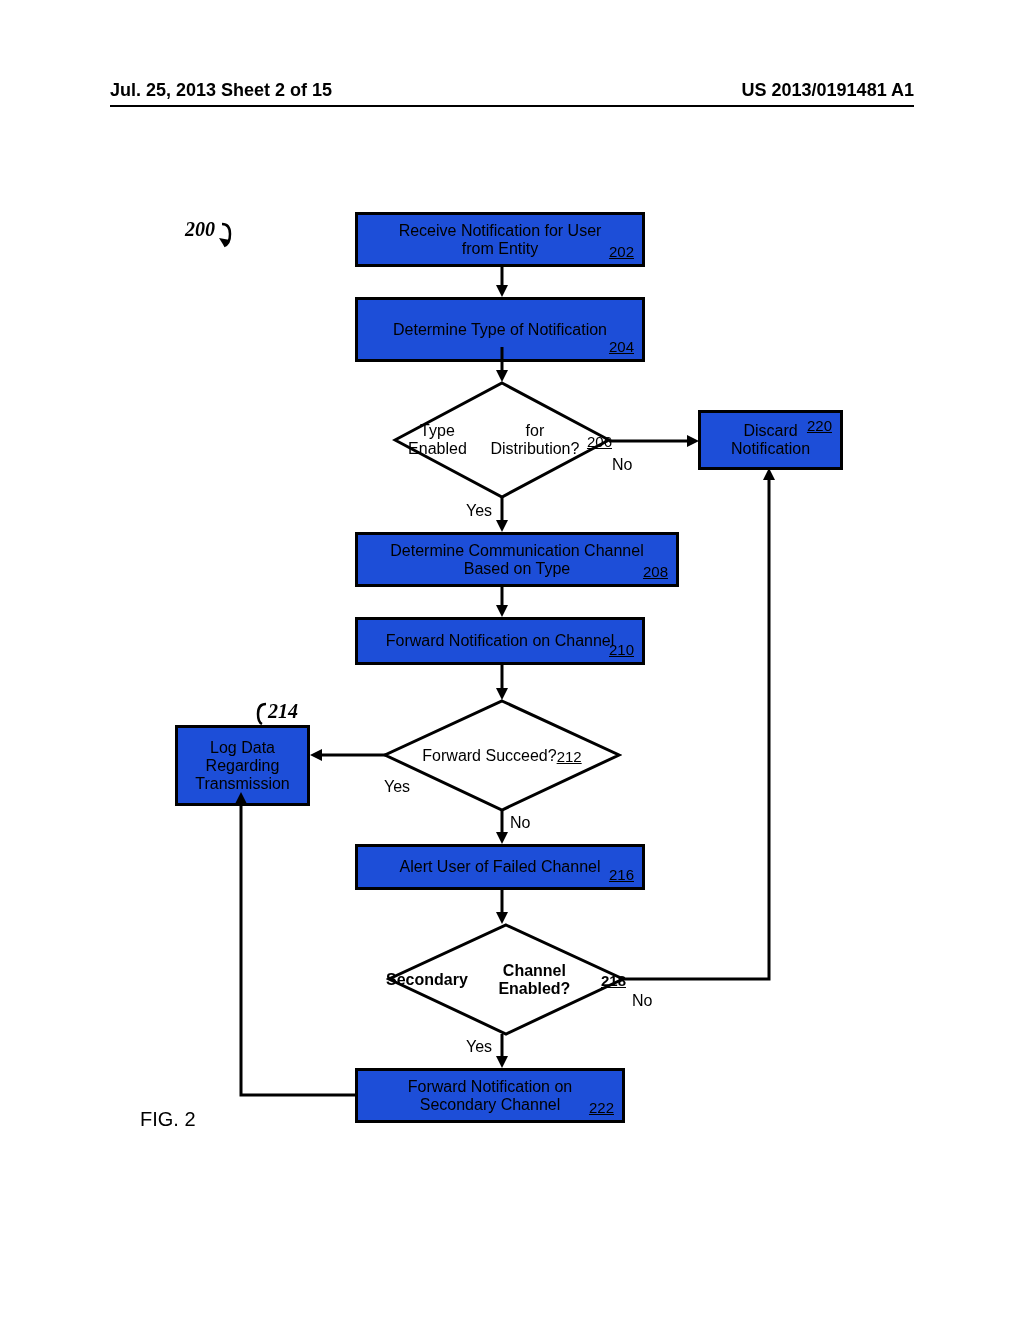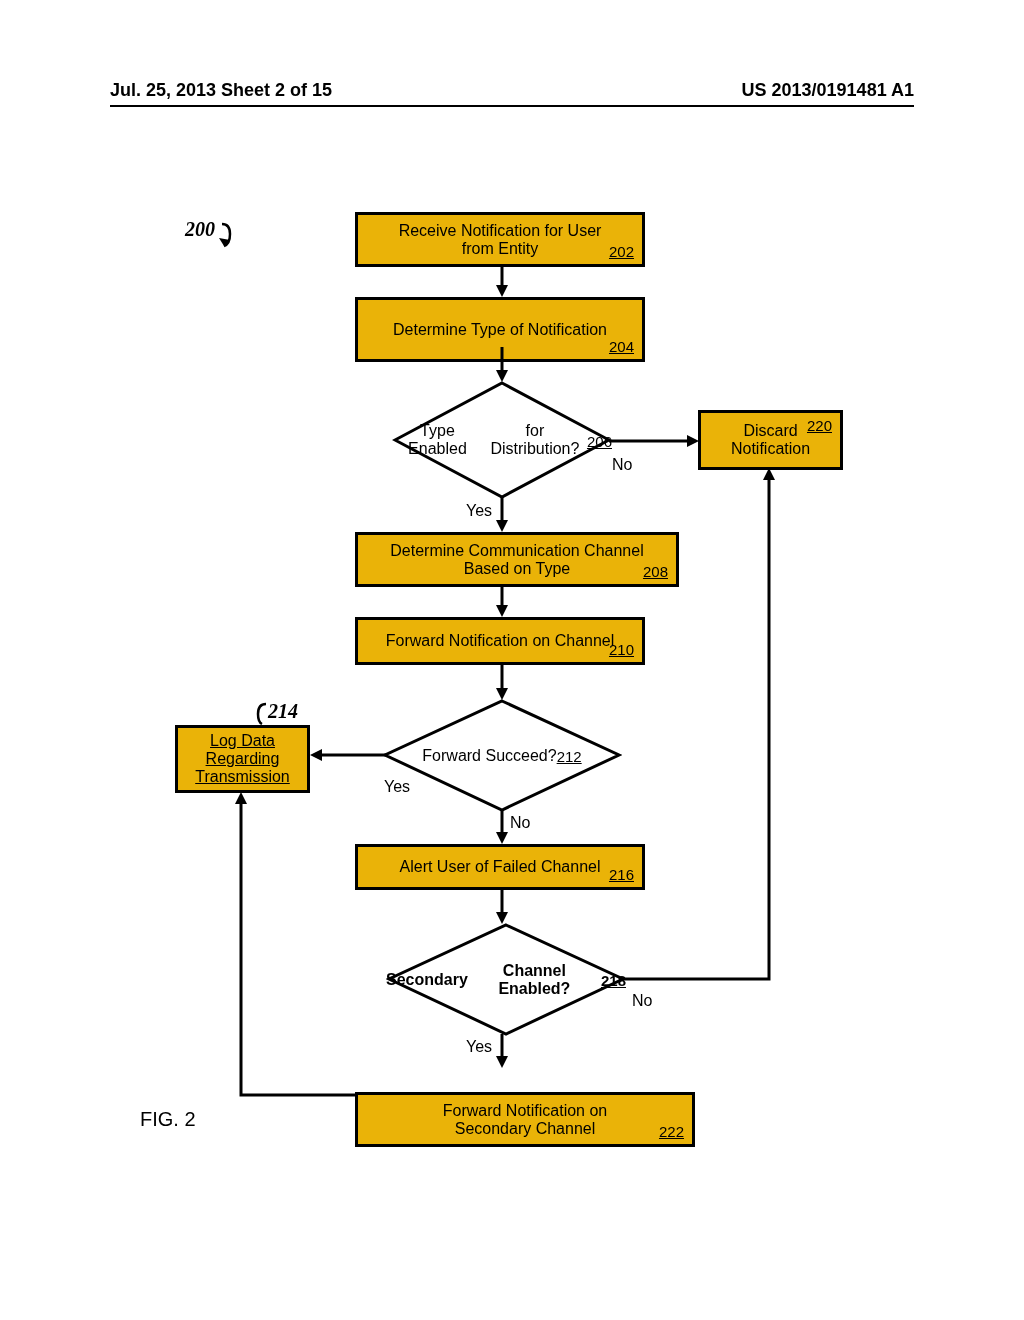--- a/index.html
+++ b/index.html
@@ -26,21 +26,21 @@
   .diagram {
     position: absolute;
     top: 200px;
     left: 110px;
     width: 800px;
     height: 1010px;
   }
   .box {
     position: absolute;
     border: 3px solid #000;
-    background: #eab308;
+    background: #1d4ed8;
     font-size: 16px;
     text-align: center;
     display: flex;
     flex-direction: column;
     justify-content: center;
     align-items: center;
     box-sizing: border-box;
   }
   .box .refnum {
     position: absolute;
@@ -193,21 +193,21 @@
       <span class="refnum">212</span>
     </div>
   </div>
   <span class="label" style="left:274px; top:578px;">Yes</span>
   <span class="label" style="left:400px; top:614px;">No</span>
 
   <span class="ref-label" style="left:158px; top:500px; font-style:italic;">214</span>
   <svg class="hook" style="left:140px; top:502px;" width="22" height="28">
     <path d="M16 2 Q8 2 8 12 Q8 20 12 22" fill="none" stroke="#000" stroke-width="2.5"></path>
   </svg>
-  <div class="box" style="left:65px; top:525px; width:135px; height:68px;text-decoration:underline;">
+  <div class="box" style="left:65px; top:525px; width:135px; height:81px;">
     <span>Log Data</span>
     <span>Regarding</span>
     <span>Transmission</span>
   </div>
 
   <svg style="position:absolute; left:200px; top:548px;" width="78" height="14">
     <line x1="78" y1="7" x2="12" y2="7" stroke="#000" stroke-width="3"></line>
     <polygon points="12,1 12,13 0,7" fill="#000"></polygon>
   </svg>
 
@@ -242,21 +242,21 @@
   <svg style="position:absolute; left:509px; top:266px;" width="160" height="524">
     <polyline points="0,513 150,513 150,12" fill="none" stroke="#000" stroke-width="3"></polyline>
     <polygon points="144,14 156,14 150,2" fill="#000"></polygon>
   </svg>
 
   <svg style="position:absolute; left:386px; top:834px;" width="12" height="34">
     <line x1="6" y1="0" x2="6" y2="24" stroke="#000" stroke-width="3"></line>
     <polygon points="0,22 12,22 6,34" fill="#000"></polygon>
   </svg>
 
-  <div class="box" style="left:245px; top:892px; width:340px; height:55px;">
+  <div class="box" style="left:245px; top:868px; width:270px; height:55px;">
     <span style="white-space:pre-line;">Forward Notification on
 Secondary Channel</span>
     <span class="refnum">222</span>
   </div>
 
   <svg style="position:absolute; left:125px; top:590px;" width="130" height="315">
     <polyline points="120,305 6,305 6,12" fill="none" stroke="#000" stroke-width="3"></polyline>
     <polygon points="0,14 12,14 6,2" fill="#000"></polygon>
   </svg>
 

